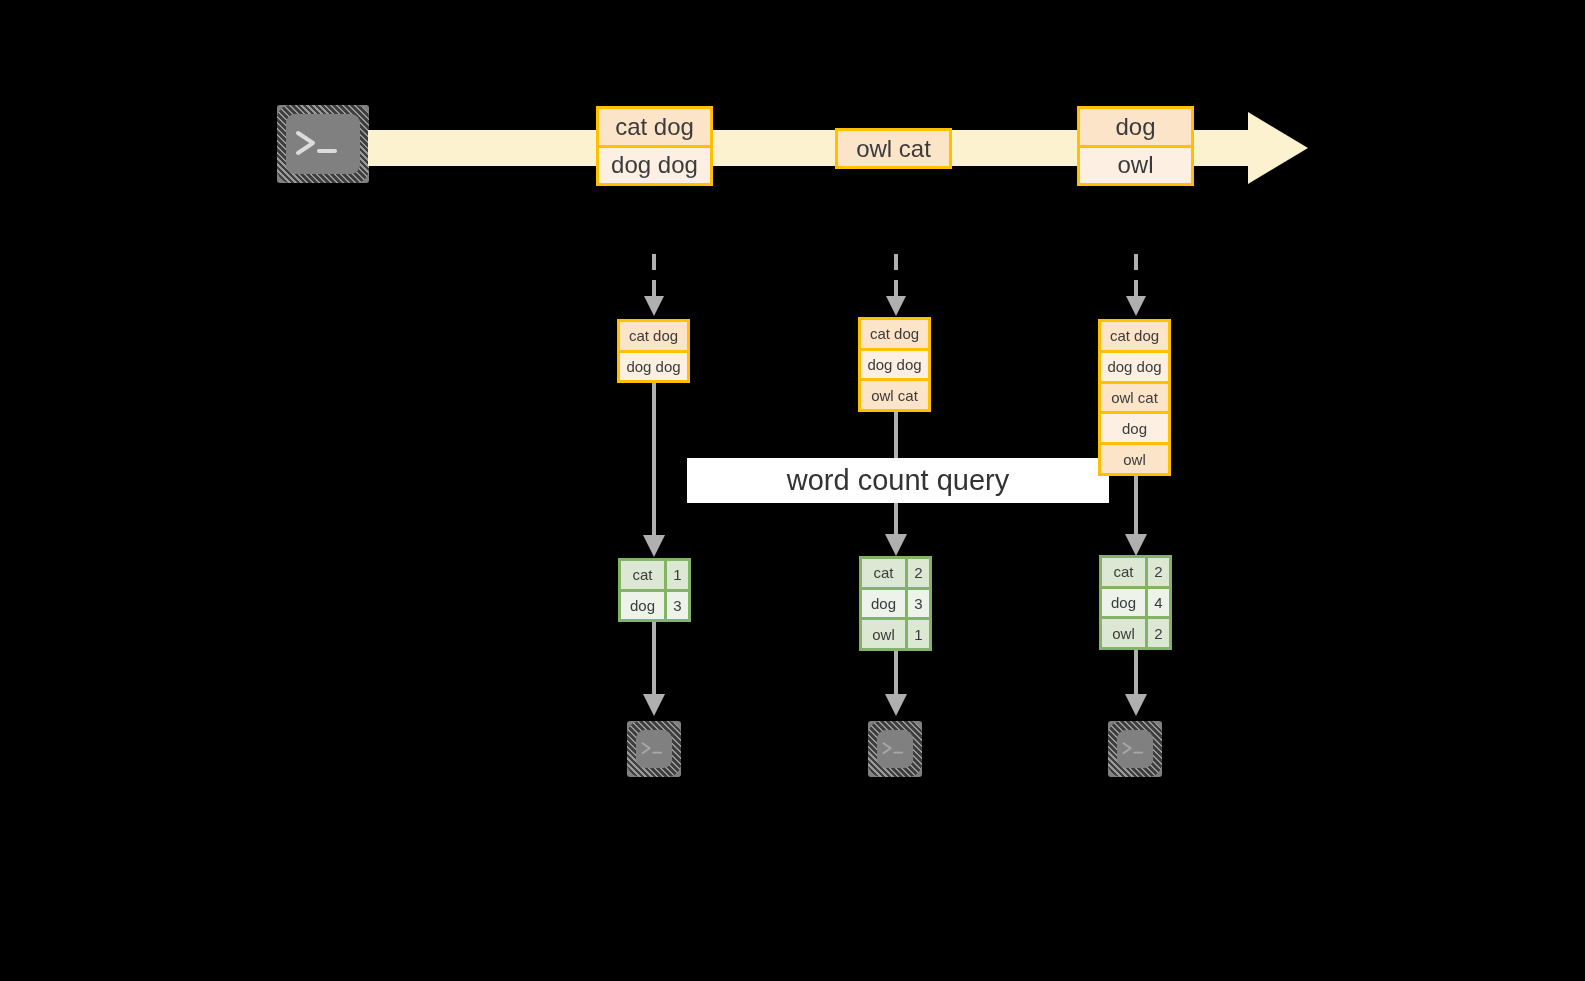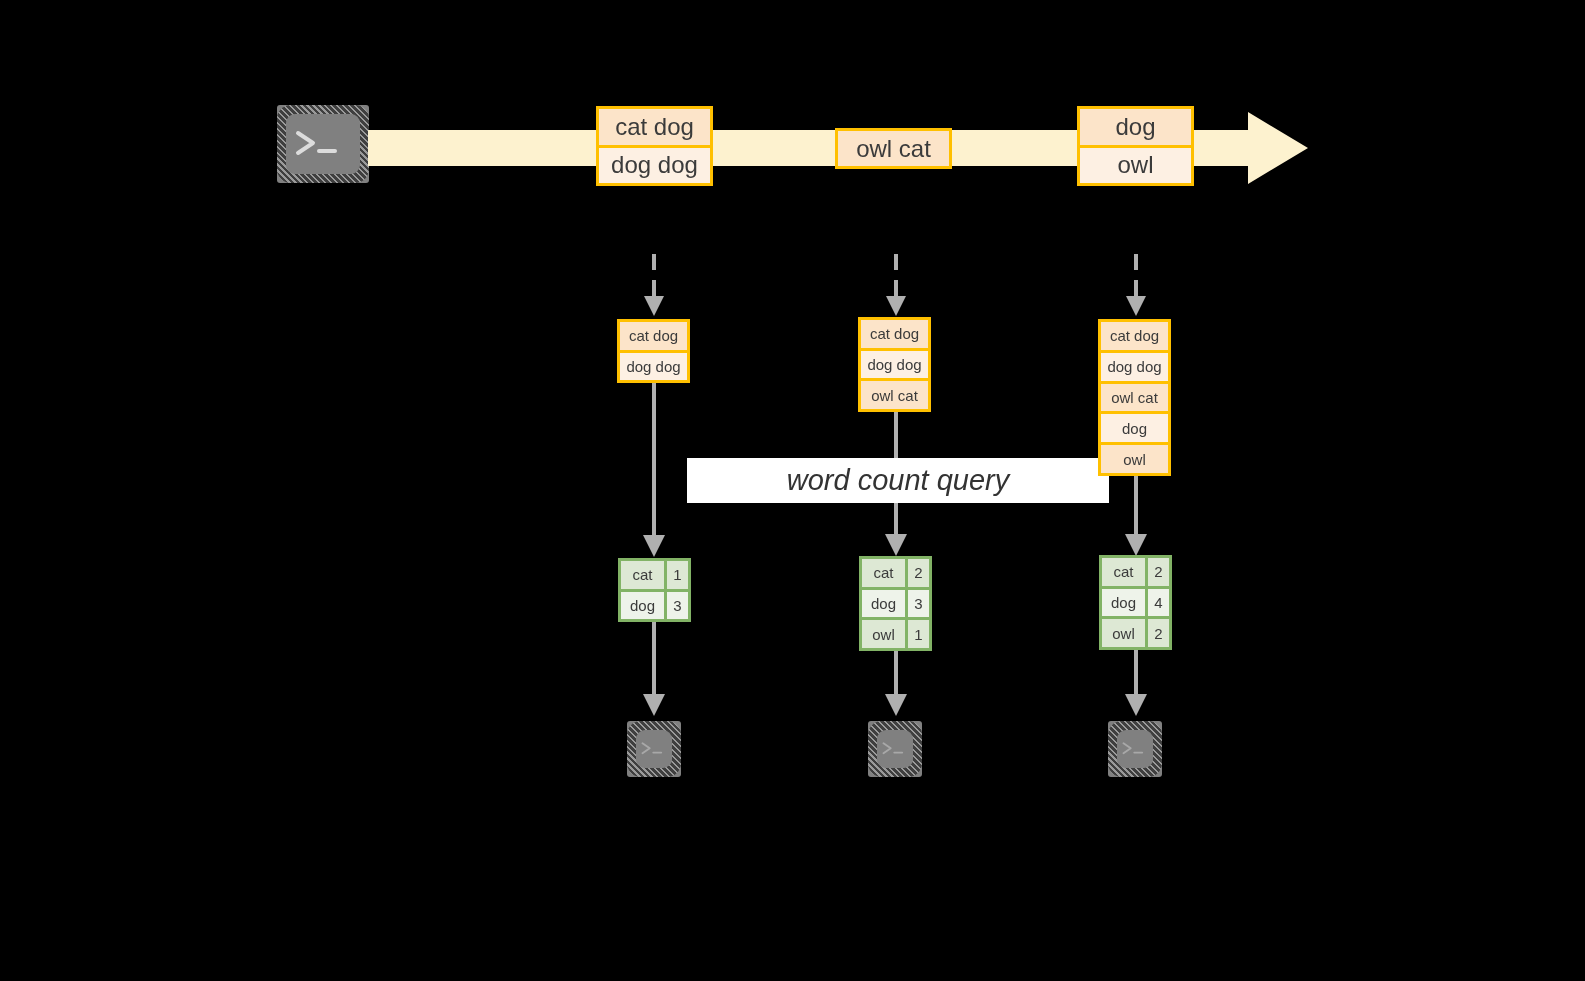--- a/index.html
+++ b/index.html
@@ -116,21 +116,20 @@
     background: #ffffff;
     display: flex;
     align-items: center;
     justify-content: center;
     z-index: 3;
   }
   .query-band span {
     font-size: 29px;
     color: #333333;
     white-space: nowrap;
-    font-style: italic;
   }
 
   
   .connector { position: absolute; z-index: 2; }
 </style>
 </head>
 <body>
 
 <div id="canvas">
 

